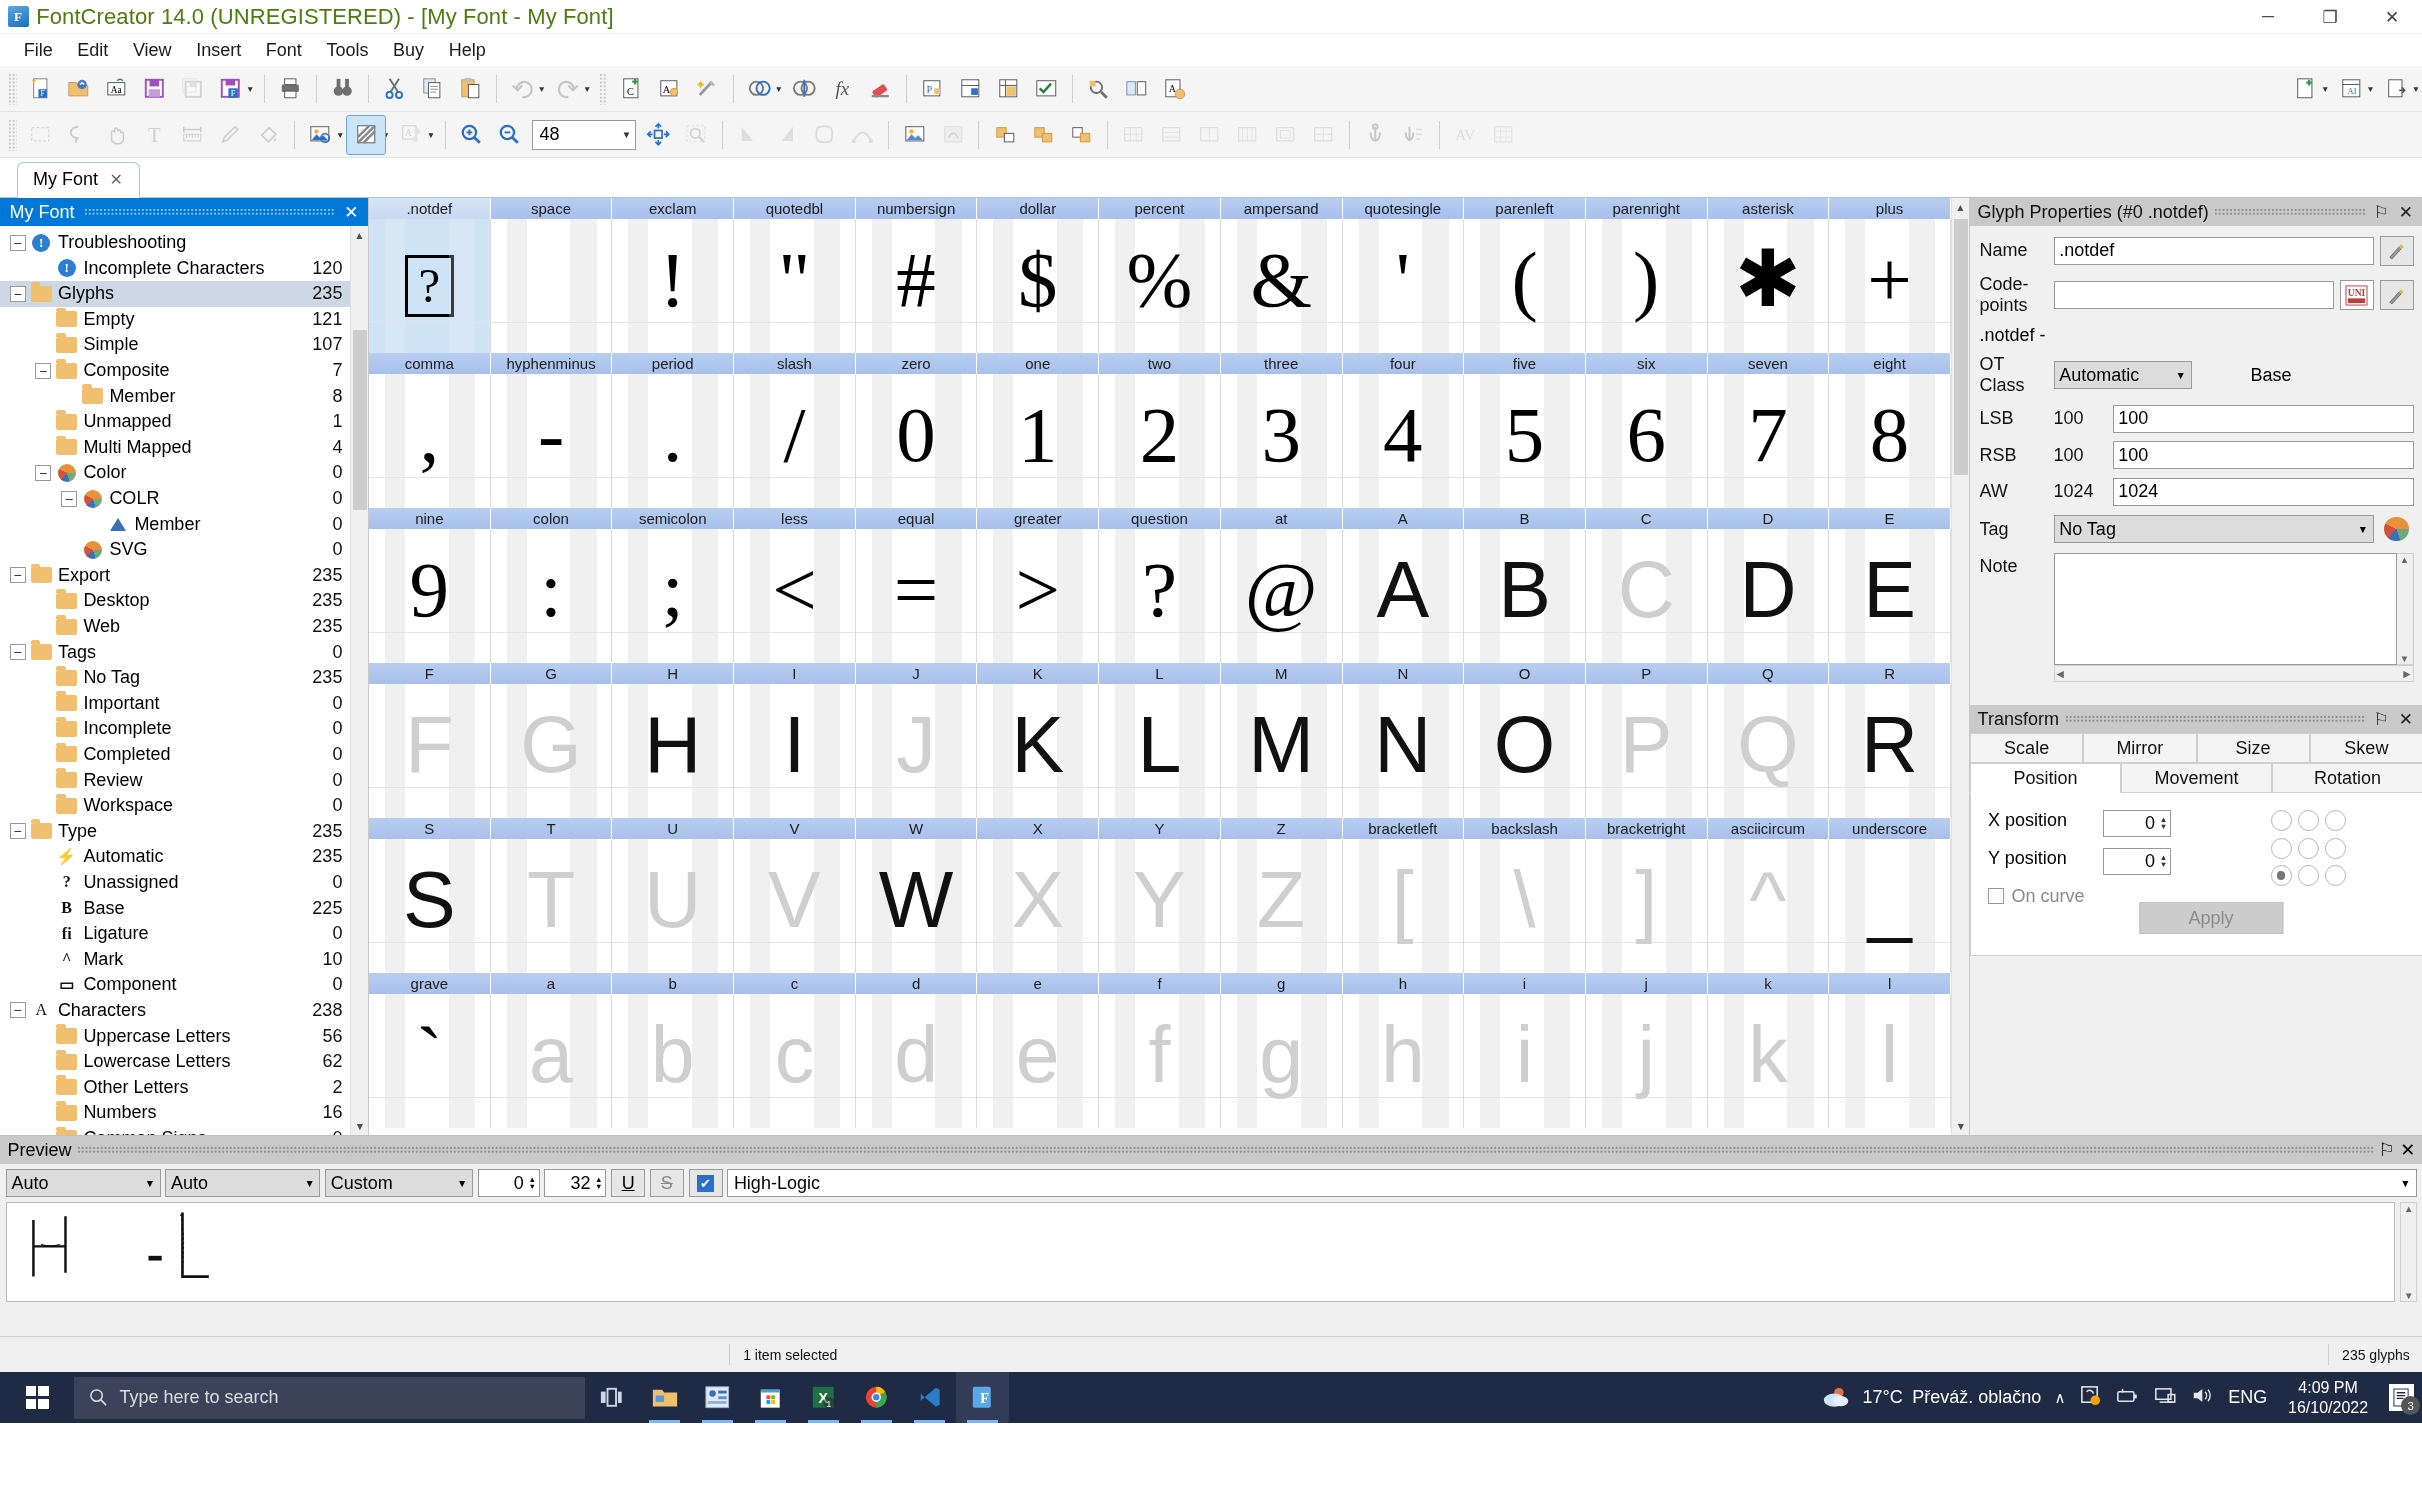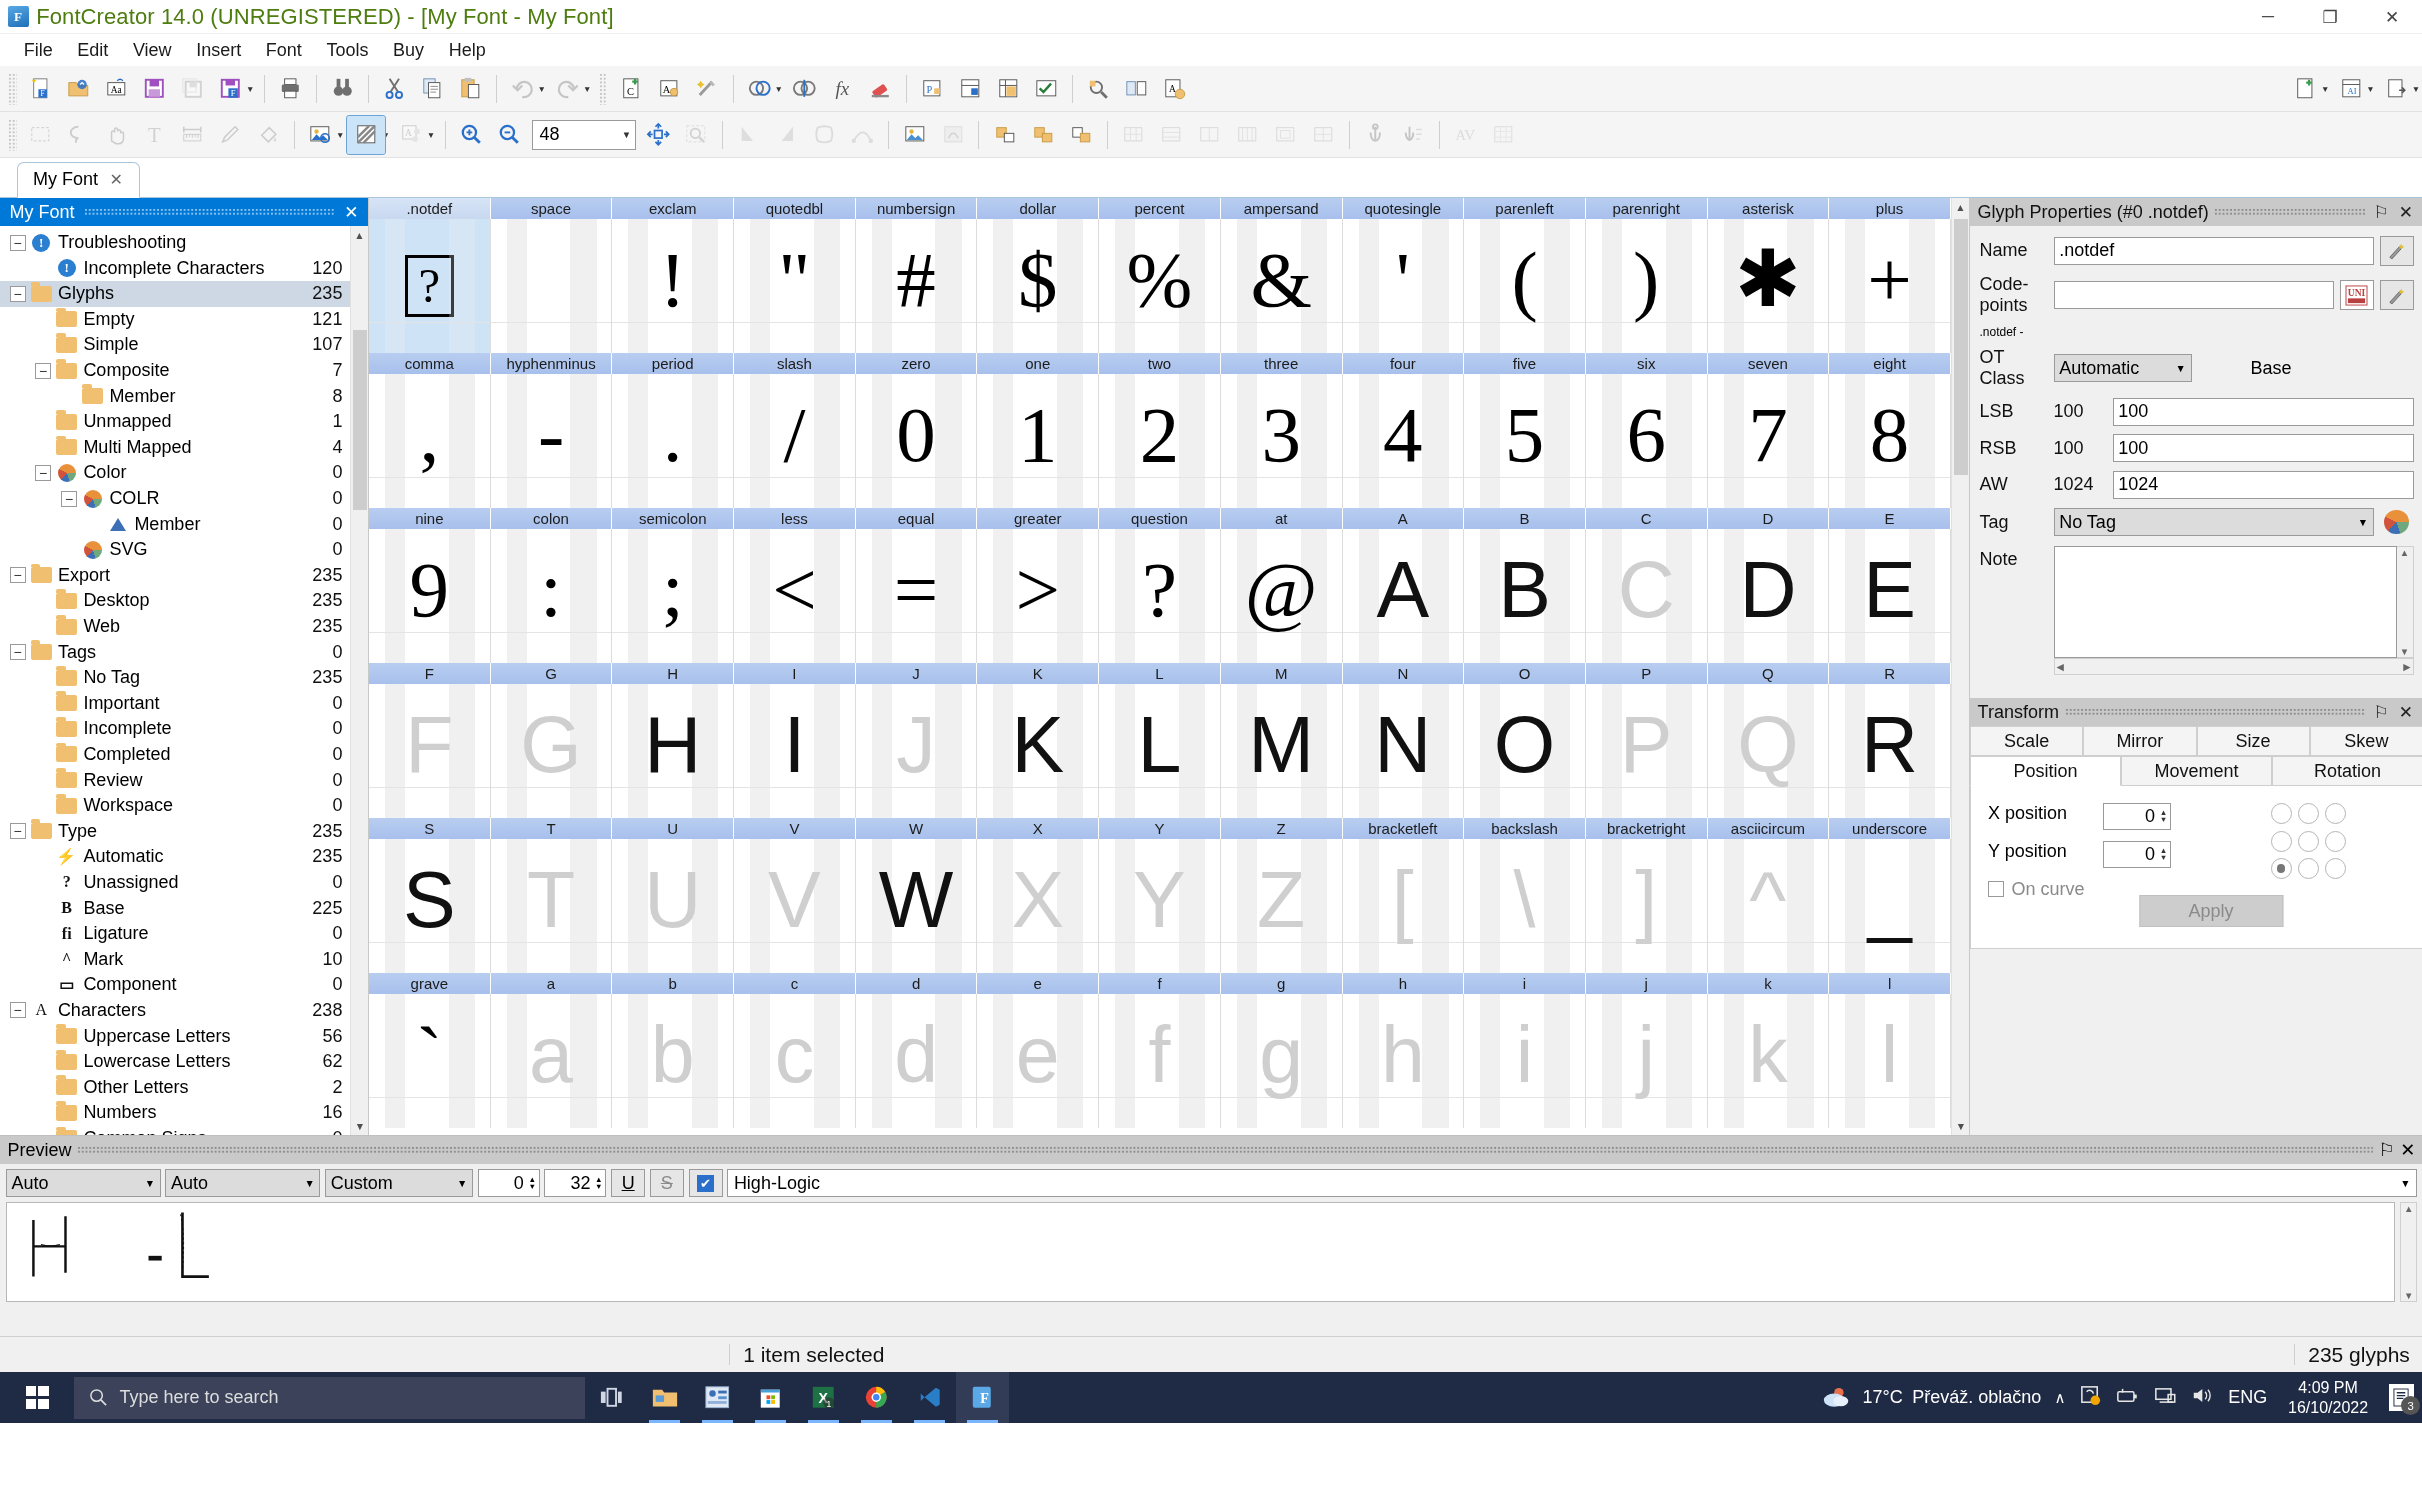--- a/index.html
+++ b/index.html
@@ -195,21 +195,21 @@
   #previewbody { display:flex; height:102px; padding:1.9px 5.7px 0 5.7px; gap:5.7px;}
   #shaperbox { width:194px;border:0.9px solid #b8b8b8;background:#fff;padding:5.7px;}
   #shaperbox .row { display:flex;align-items:center;gap:6.6px;font-size:18px;}
   #canvasbox { flex:1; border:0.9px solid #b8b8b8; background:#fff; position:relative; overflow:hidden;}
   #canvassb { width:17px; background:#f0f0f0; border:0.9px solid #cfcfcf; display:flex;
               flex-direction:column;justify-content:space-between;align-items:center;font-size:9.5px;color:#666;}
   #previewtext { margin:2.8px 5.7px 0 206px; height:32px; border:0.9px solid #9a9a9a; background:#f0f0f0;
                  display:flex; align-items:center; padding:0 7.6px; font-size:18px;}
   
   #statusbar { height:36px; background:#f0f0f0; border-top:0.9px solid #cfcfcf;
-               display:flex; align-items:center; font-size:21px; color:#111;}
+               display:flex; align-items:center; font-size:14px; color:#111;}
   #statusbar .seg { padding:0 13.2px; border-left:0.9px solid #cfcfcf; height:21px; display:flex;align-items:center;}
   
   #taskbar { height:51px; background:#1f2a44; display:flex; align-items:center; color:#fff;}
   #startbtn { width:74px;height:51px;display:flex;align-items:center;justify-content:center;}
   #startbtn .logo { width:23px;height:23px;display:grid;grid-template-columns:1fr 1fr;
                     grid-template-rows:1fr 1fr; gap:2.8px;}
   #startbtn .logo i { background:#fff; }
   #searchbox { width:511px;height:42px;background:#3b425a;display:flex;align-items:center;
                gap:11.4px;padding:0 15px;color:#ddd;font-size:18px;}
   .tbicon { width:53px;height:51px;display:flex;align-items:center;justify-content:center;position:relative;}
@@ -1571,21 +1571,21 @@
             </svg>
         </span>
         <span class="iconbtn">
           <svg width="21" height="19" viewBox="0 0 22 20">
               <path d="M4 17 L15 5 l2 2 L6 19z" fill="#9a9a9a" stroke="#666"></path>
               <path d="M16 3 l1 2 l2 1 l-2 1 l-1 2 l-1-2 l-2-1 l2-1z" fill="#e8c028"></path>
             </svg>
         </span>
       </div>
       <div class="prow">
-        <span style="font-size:12px;">.notdef -</span>
+        <span style="font-size:18px;">.notdef -</span>
       </div>
       <div class="prow">
         <span class="plabel">OT Class</span>
         <span class="pselect" style="flex:none;width:138px;">
           <span>Automatic</span>
           <span class="cv">▼</span>
         </span>
         <span style="margin-left:59px;font-size:18px;">Base</span>
       </div>
       <div class="prow">

